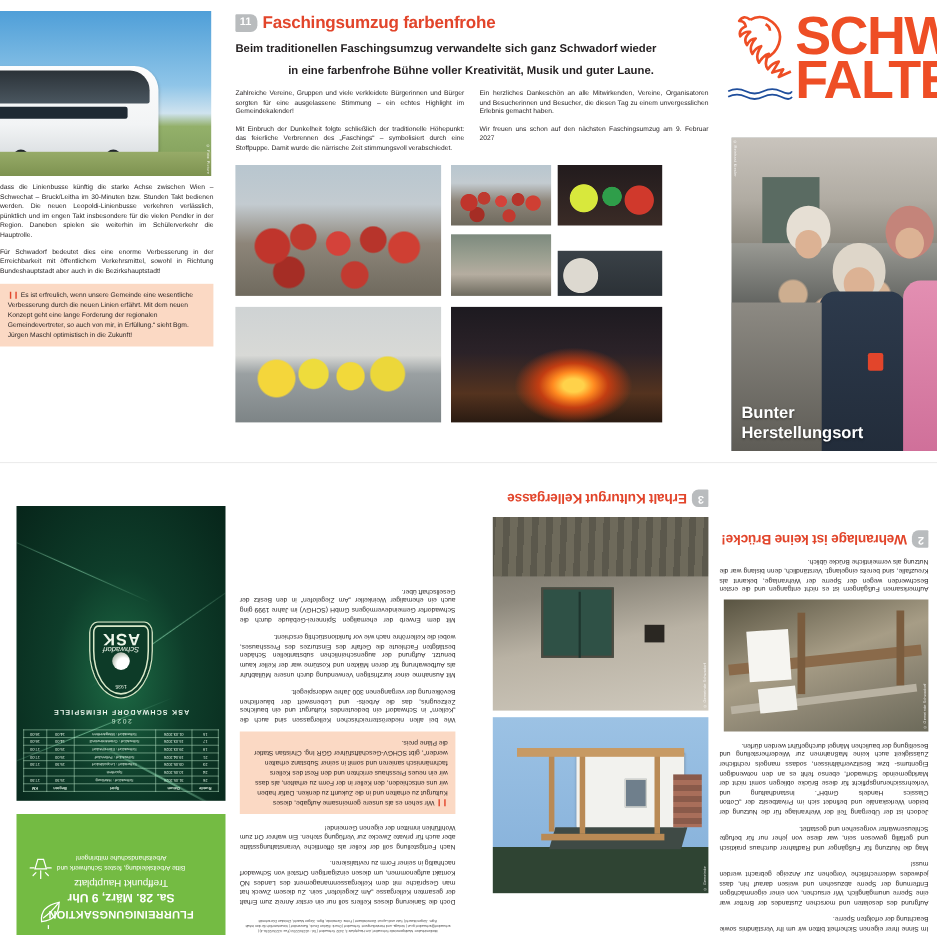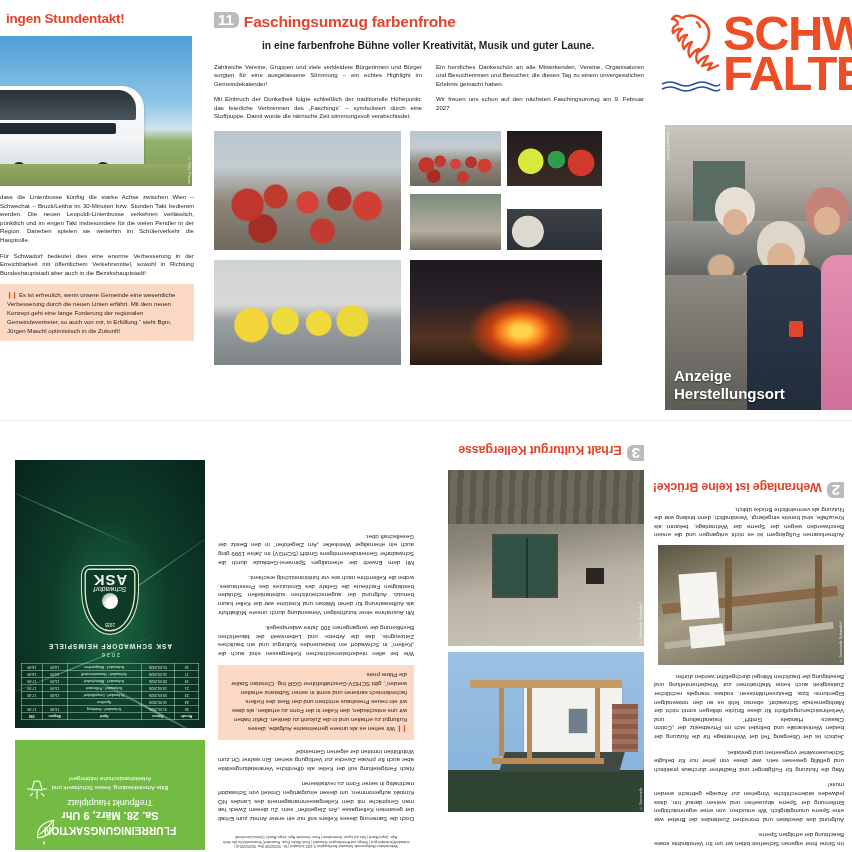--- a/index.html
+++ b/index.html
@@ -4,21 +4,21 @@
 <style>
   html,body{margin:0;padding:0;background:#fff;}
   body{width:852px;height:852px;overflow:hidden;font-family:"Liberation Sans",sans-serif;color:#231f20;}
   #page{position:relative;width:852px;height:852px;background:#ffffff;overflow:hidden;}
 
   
   .col{position:absolute;box-sizing:border-box;}
   .rot180{transform:rotate(180deg);transform-origin:50% 50%;}
   .hl{color:#e2452b;font-weight:bold;letter-spacing:-.2px;}
   .badge{display:inline-block;background:#b9bcbe;color:#ffffff;font-weight:bold;
-         font-size:15px;line-height:14px;padding:1px 5px 1px 4px;margin-right:5px;
+         font-size:10px;line-height:14px;padding:1px 5px 1px 4px;margin-right:5px;
          border-radius:1px 6px 6px 1px;vertical-align:2px;}
   .h2{font-size:15.5px;line-height:17px;margin:0 0 8px 0;}
   .lead{font-size:10.2px;line-height:15.5px;font-weight:bold;color:#231f20;margin:0 0 9px 0;}
   .body p{font-size:6.1px;line-height:8.6px;margin:0 0 7px 0;text-align:justify;hyphens:auto;}
   .quote{background:#fbd9c4;padding:6px 7px 6px 7px;}
   .quote p{font-size:6.1px;line-height:9px;margin:0;text-align:left;}
   .qm{color:#e2452b;font-weight:bold;}
 
   
   .ph{position:relative;overflow:hidden;background:#9aa3ab;}
@@ -97,21 +97,20 @@
 
   .imprint{font-size:3.1px;line-height:4.4px;color:#333;text-align:center;}
   .divider{position:absolute;background:#d9d9d9;}
 </style>
 </head>
 <body>
 
 <div id="page">
 
   <div class="col" style="left:0;top:10px;width:200px;height:405px;">
-    <div class="h2 hl" style="font-size:13.5px;margin:0 0 9px 6px;">ingen Stundentakt!</div>
 
     <div class="ph sky" style="width:200px;height:150px;margin-left:-8px;">
       <div style="position:absolute;left:-8px;bottom:14px;width:160px;height:86px;
                   background:linear-gradient(180deg,#fdfdfd 0%,#f2f4f5 62%,#d8dcdf 100%);
                   border-radius:5px 22px 10px 6px;box-shadow:0 2px 3px rgba(0,0,0,.25);"></div>
       <div style="position:absolute;left:-8px;bottom:66px;width:152px;height:30px;
                   background:linear-gradient(180deg,#2b3238,#4a565f);border-radius:4px 18px 2px 2px;"></div>
       <div style="position:absolute;left:6px;bottom:52px;width:118px;height:11px;
                   background:#1f2a33;border-radius:2px;"></div>
       <div style="position:absolute;left:20px;bottom:10px;width:14px;height:14px;border-radius:50%;
@@ -134,20 +133,21 @@
     </div>
   </div>
 
   <div class="col" style="left:214px;top:12px;width:430px;height:400px;">
 
     <div class="h2">
       <span class="badge">11</span><span class="hl">Faschingsumzug farbenfrohe</span>
     </div>
 
     <div class="lead" style="font-size:10.3px;">
+      <div>Beim traditionellen Faschingsumzug verwandelte sich ganz Schwadorf wieder</div>
       <div style="margin-top:4px;padding-left:48px;">in eine farbenfrohe Bühne voller Kreativität, Musik und guter Laune.</div>
     </div>
 
     <div class="body" style="display:flex;gap:14px;">
       <div style="flex:1;">
         <p>Zahlreiche Vereine, Gruppen und viele verkleidete Bürgerinnen und Bürger sorgten für eine ausgelassene Stimmung – ein echtes Highlight im Gemeindekalender!</p>
         <p>Mit Einbruch der Dunkelheit folgte schließlich der traditionelle Höhepunkt: das feierliche Verbrennen des „Faschings“ – symbolisiert durch eine Stoffpuppe. Damit wurde die närrische Zeit stimmungsvoll verabschiedet.</p>
       </div>
       <div style="flex:1;">
         <p>Ein herzliches Dankeschön an alle Mitwirkenden, Vereine, Organisatoren und Besucherinnen und Besucher, die diesen Tag zu einem unvergesslichen Erlebnis gemacht haben.</p>
@@ -217,21 +217,21 @@
       <div style="position:absolute;left:80px;top:140px;width:78px;height:150px;border-radius:14px 14px 0 0;
                   background:linear-gradient(180deg,#2d3a4c 0%,#222c3a 100%);"></div>
       <div style="position:absolute;left:124px;top:196px;width:14px;height:16px;border-radius:2px;
                   background:#e2452b;"></div>
       <div style="position:absolute;left:156px;top:130px;width:52px;height:160px;border-radius:16px 16px 0 0;
                   background:linear-gradient(180deg,#e38fb2 0%,#cf6f99 100%);"></div>
       <div style="position:absolute;left:0;top:150px;width:82px;height:140px;
                   background:linear-gradient(180deg,#8d8a83 0%,#5c5a54 100%);"></div>
       <div class="crl">© Reinhard Kiesler</div>
       <div class="capt">
-        <div>Anzeige</div>
+        <div>Bunter</div>
         <div>Herstellungsort</div>
       </div>
     </div>
   </div>
 
   <div class="divider" style="left:0;top:420px;width:852px;height:1px;background:#ececec;"></div>
 
   <div class="col rot180" style="left:0;top:430px;width:205px;height:420px;">
 
     <div class="flyer" style="width:190px;height:110px;padding:14px 8px 0 8px;box-sizing:border-box;">

